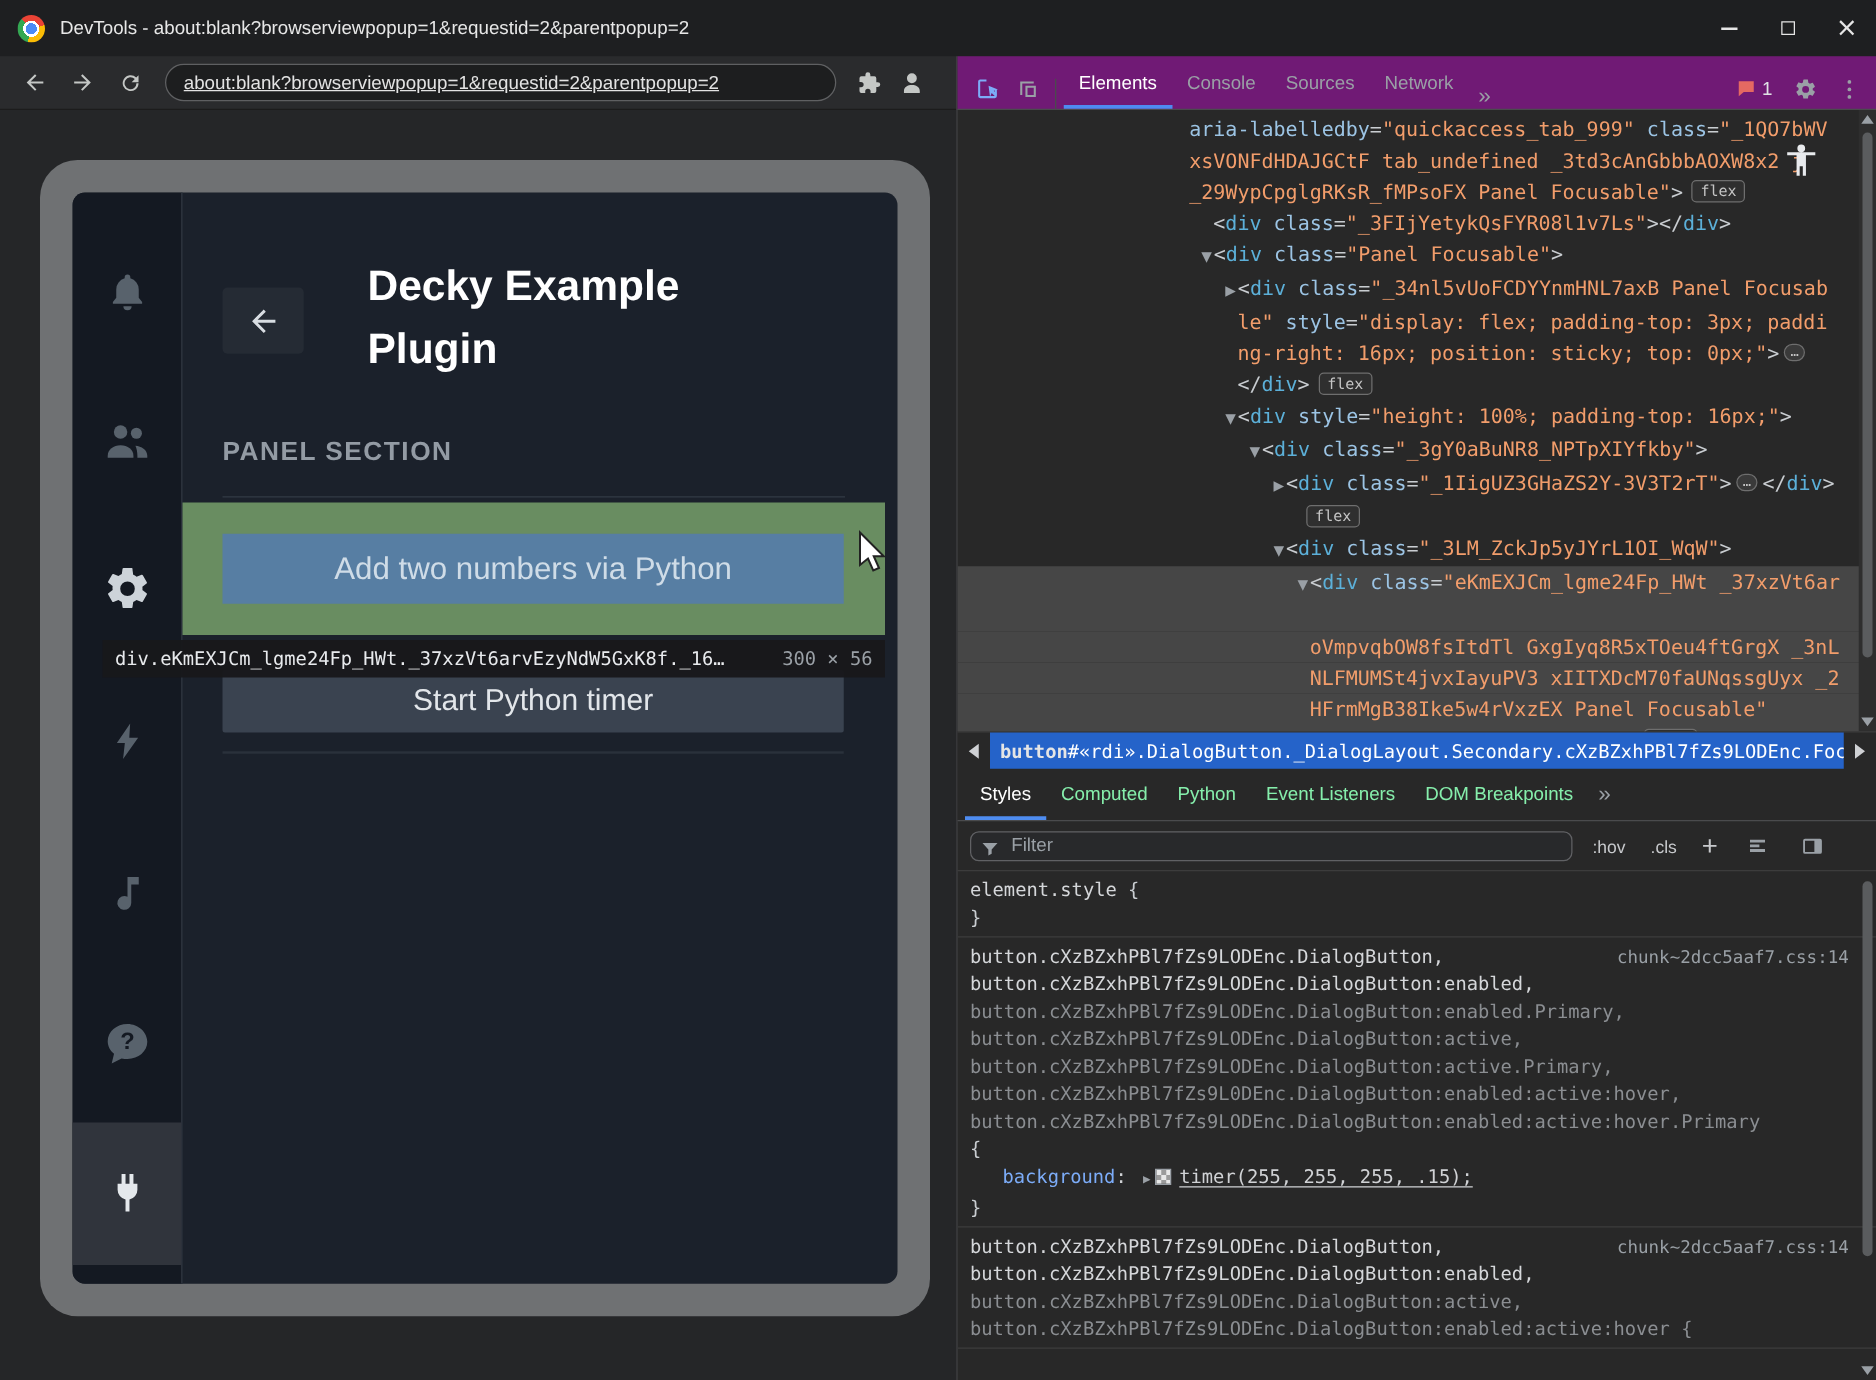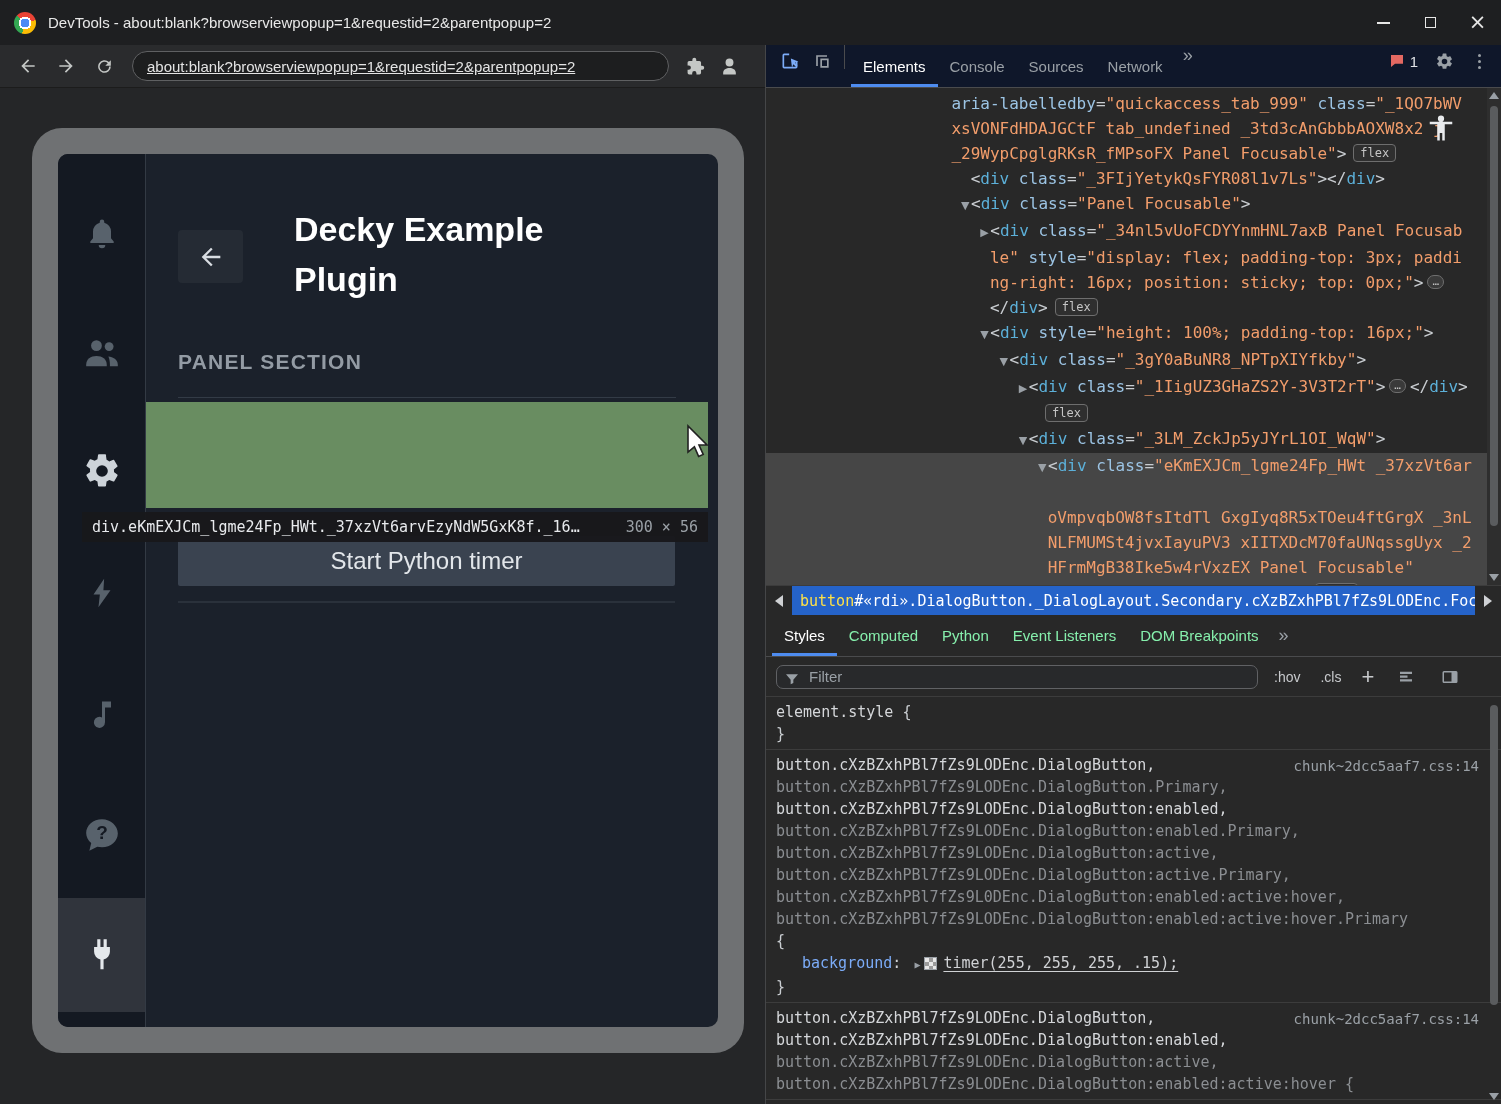--- a/index.html
+++ b/index.html
@@ -66,22 +66,22 @@
   .inspect-tooltip { position:absolute; left:24px; top:358px; width:626px; height:30px; z-index:8;
     background:rgba(24,24,27,0.96); display:flex; align-items:center; justify-content:space-between;
     padding:0 10px; font-family:"DejaVu Sans Mono",monospace; font-size:15px; }
   .tt-sel { color:#e8eaed; white-space:nowrap; overflow:hidden; }
   .tt-size { color:#9aa0a6; white-space:nowrap; margin-left:16px; }
   .cursor { position:absolute; left:628px; top:270px; z-index:9; }
 
   
   .right-pane { flex:1; min-width:0; display:flex; flex-direction:column; background:#282828;
     border-left:1px solid #454648; }
-  .dt-toolbar { height:43px; flex:none; background:#0f172a; border-bottom:1px solid #4a4b4d;
-    display:flex; align-items:flex-start; padding:0 8px; }
+  .dt-toolbar { height:43px; flex:none; background:#701a75; border-bottom:1px solid #4a4b4d;
+    display:flex; align-items:flex-end; padding:0 8px; }
   .dt-iconbtn { width:32px; height:32px; border:none; background:transparent; color:#9aa0a6;
     display:flex; align-items:center; justify-content:center; flex:none; }
   .dt-iconbtn.active { color:#7cacf8; }
   .dt-sep { width:1px; height:24px; background:#4a4b4d; margin:0 6px; flex:none; }
   .dt-tabs { display:flex; height:100%; }
   .dt-tab { padding:0 12px; display:flex; align-items:center; color:#9aa0a6; font-size:15px;
     border-bottom:3px solid transparent; border-top:3px solid transparent; cursor:default; }
   .dt-tab.active { color:#ffffff; border-bottom-color:#4e8cf0; }
   .more-tabs { color:#9aa0a6; font-size:18px; padding:0 8px; }
   .dt-right { margin-left:auto; display:flex; align-items:center; gap:10px; padding-right:4px; }
@@ -118,21 +118,21 @@
   .dt-breadcrumb { height:30px; flex:none; background:#282828; border-top:1px solid #3c3c3c;
     display:flex; align-items:center; }
   .bc-arrow { width:26px; height:30px; border:none; background:transparent;
     display:flex; align-items:center; justify-content:center; flex:none; }
   .bc-left-t { width:0; height:0; border-top:6px solid transparent; border-bottom:6px solid transparent;
     border-right:8px solid #cfd1d4; }
   .bc-right-t { width:0; height:0; border-top:6px solid transparent; border-bottom:6px solid transparent;
     border-left:8px solid #cfd1d4; }
   .bc-crumb { flex:1; height:30px; background:#2563c9; display:flex; align-items:center; padding:0 8px;
     font-family:"DejaVu Sans Mono",monospace; font-size:15px; white-space:nowrap; overflow:hidden; }
-  .bc-tag { color:#fde047; }
+  .bc-tag { color:#e5e5e5;font-weight:bold; }
   .bc-rest { color:#ffffff; }
 
   
   .dt-styles-tabs { height:42px; flex:none; display:flex; align-items:center; background:#282828;
     border-bottom:1px solid #4a4b4d; padding:0 6px; }
   .st-tab { padding:0 12px; height:100%; display:flex; align-items:center; color:#86efac; font-size:15px;
     border-bottom:3px solid transparent; border-top:3px solid transparent; }
   .st-tab.active { color:#ffffff; border-bottom-color:#4e8cf0; }
 
   
@@ -270,20 +270,23 @@
             <div class="content">
               <button class="back-btn">
                 <svg width="28" height="28" viewBox="0 0 24 24" fill="currentColor">
                     <path d="M20 11H7.8l5.6-5.6L12 4l-8 8 8 8 1.4-1.4L7.8 13H20v-2z"></path>
                   </svg>
               </button>
               <div class="plugin-title">Decky Example Plugin</div>
               <div class="section-label">PANEL SECTION</div>
               <div class="section-divider"></div>
               <div class="overlay-green"></div>
+              <div class="overlay-blue">
+                <span>Add two numbers via Python</span>
+              </div>
               <button class="timer-btn">
                 <span>Start Python timer</span>
               </button>
               <div class="content-divider"></div>
             </div>
 
             <div class="inspect-tooltip">
               <span class="tt-sel">div.eKmEXJCm_lgme24Fp_HWt._37xzVt6arvEzyNdW5GxK8f._16…</span>
               <span class="tt-size">300 × 56</span>
             </div>
@@ -418,21 +421,20 @@
 
       <div class="dt-styles-body">
         <div class="style-rule">
           <div class="sel-line matched"><span>element.style</span> <span class="inline-brace">{</span></div>
           <div class="brace-line">}</div>
         </div>
         <div>
             <div class="style-rule">
               <div class="css-link">chunk~2dcc5aaf7.css:14</div>
               <div class="sel-line matched">button.cXzBZxhPBl7fZs9LODEnc.DialogButton,</div>
-              <div class="sel-line">button.cXzBZxhPBl7fZs9LODEnc.DialogButton.Primary,</div>
               <div class="sel-line matched">button.cXzBZxhPBl7fZs9LODEnc.DialogButton:enabled,</div>
               <div class="sel-line">button.cXzBZxhPBl7fZs9LODEnc.DialogButton:enabled.Primary,</div>
               <div class="sel-line">button.cXzBZxhPBl7fZs9LODEnc.DialogButton:active,</div>
               <div class="sel-line">button.cXzBZxhPBl7fZs9LODEnc.DialogButton:active.Primary,</div>
               <div class="sel-line">button.cXzBZxhPBl7fZs9L0DEnc.DialogButton:enabled:active:hover,</div>
               <div class="sel-line">button.cXzBZxhPBl7fZs9LODEnc.DialogButton:enabled:active:hover.Primary</div>
               <div class="brace-line">{</div>
               <div class="prop-line"><span class="prop-name">background</span><span class="prop-colon">: </span><span class="prop-arrow">▶</span><span class="swatch"></span><span class="prop-value">timer(255, 255, 255, .15);</span></div>
               <div class="brace-line">}</div>
             </div>

